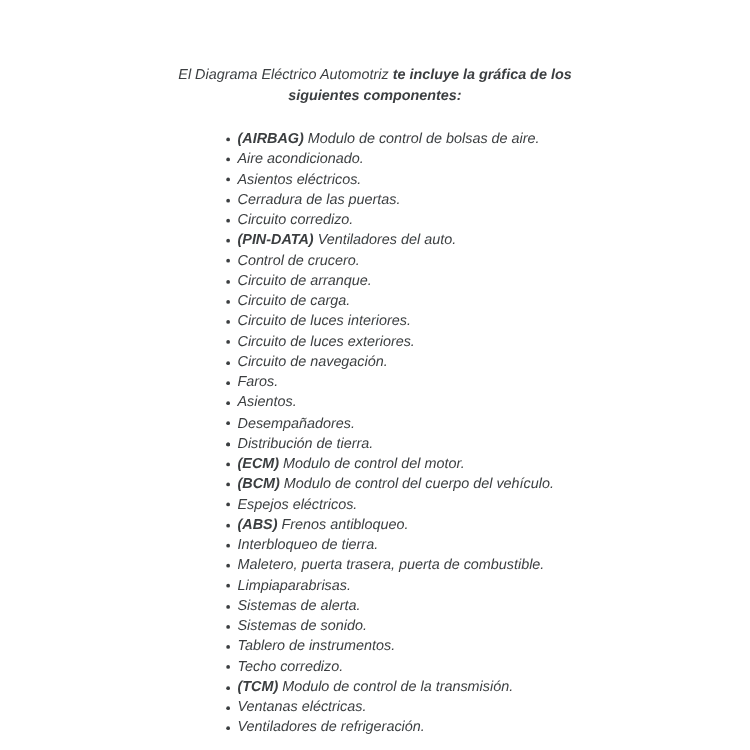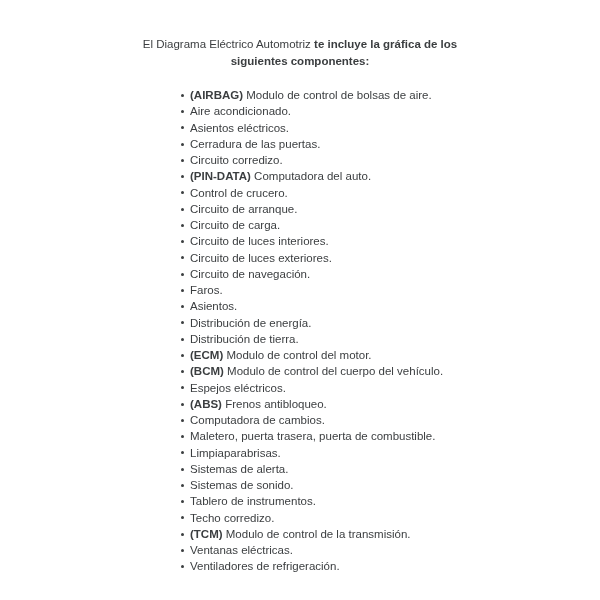--- a/index.html
+++ b/index.html
@@ -8,22 +8,23 @@
     background: #ffffff;
     width: 600px;
     height: 600px;
     overflow: hidden;
     font-family: "Liberation Sans", sans-serif;
   }
   .page {
     box-sizing: border-box;
     width: 600px;
     height: 436px;
-    padding-top: 36px;
+    padding-top: 52px;
     color: #3b3e40;
+    font-style: italic;
   }
   .title {
     margin: 0 auto;
     max-width: 372px;
     text-align: center;
     font-size: 11.5px;
     font-weight: 400;
     line-height: 16.5px;
     color: #3b3e40;
   }
@@ -62,36 +63,37 @@
   <h1 class="title"><span>El Diagrama Eléctrico Automotriz</span>
     <strong>te incluye la gráfica de los siguientes componentes:</strong>
   </h1>
 
   <ul class="component-list" id="component-list">
       <li><span class="bullet"></span><strong class="code">(AIRBAG)</strong><span class="txt"> Modulo de control de bolsas de aire.</span></li>
       <li><span class="bullet"></span><span class="txt">Aire acondicionado.</span></li>
       <li><span class="bullet"></span><span class="txt">Asientos eléctricos.</span></li>
       <li><span class="bullet"></span><span class="txt">Cerradura de las puertas.</span></li>
       <li><span class="bullet"></span><span class="txt">Circuito corredizo.</span></li>
-      <li><span class="bullet"></span><strong class="code">(PIN-DATA)</strong><span class="txt"> Computadora del auto.</span></li>
+      <li><span class="bullet"></span><strong class="code">(PIN-DATA)</strong><span class="txt"> Ventiladores del auto.</span></li>
       <li><span class="bullet"></span><span class="txt">Control de crucero.</span></li>
       <li><span class="bullet"></span><span class="txt">Circuito de arranque.</span></li>
       <li><span class="bullet"></span><span class="txt">Circuito de carga.</span></li>
       <li><span class="bullet"></span><span class="txt">Circuito de luces interiores.</span></li>
       <li><span class="bullet"></span><span class="txt">Circuito de luces exteriores.</span></li>
       <li><span class="bullet"></span><span class="txt">Circuito de navegación.</span></li>
       <li><span class="bullet"></span><span class="txt">Faros.</span></li>
       <li><span class="bullet"></span><span class="txt">Asientos.</span></li>
-      <li><span class="bullet"></span><span class="txt">Distribución de energía.</span></li>
+      <li><span class="bullet"></span><span class="txt">Desempañadores.</span></li>
+      <li><span class="bullet"></span></li>
       <li><span class="bullet"></span><span class="txt">Distribución de tierra.</span></li>
       <li><span class="bullet"></span><strong class="code">(ECM)</strong><span class="txt"> Modulo de control del motor.</span></li>
       <li><span class="bullet"></span><strong class="code">(BCM)</strong><span class="txt"> Modulo de control del cuerpo del vehículo.</span></li>
       <li><span class="bullet"></span><span class="txt">Espejos eléctricos.</span></li>
       <li><span class="bullet"></span><strong class="code">(ABS)</strong><span class="txt"> Frenos antibloqueo.</span></li>
-      <li><span class="bullet"></span><span class="txt">Computadora de cambios.</span></li>
+      <li><span class="bullet"></span><span class="txt">Interbloqueo de tierra.</span></li>
       <li><span class="bullet"></span><span class="txt">Maletero, puerta trasera, puerta de combustible.</span></li>
       <li><span class="bullet"></span><span class="txt">Limpiaparabrisas.</span></li>
       <li><span class="bullet"></span><span class="txt">Sistemas de alerta.</span></li>
       <li><span class="bullet"></span><span class="txt">Sistemas de sonido.</span></li>
       <li><span class="bullet"></span><span class="txt">Tablero de instrumentos.</span></li>
       <li><span class="bullet"></span><span class="txt">Techo corredizo.</span></li>
       <li><span class="bullet"></span><strong class="code">(TCM)</strong><span class="txt"> Modulo de control de la transmisión.</span></li>
       <li><span class="bullet"></span><span class="txt">Ventanas eléctricas.</span></li>
       <li><span class="bullet"></span><span class="txt">Ventiladores de refrigeración.</span></li>
     </ul>

